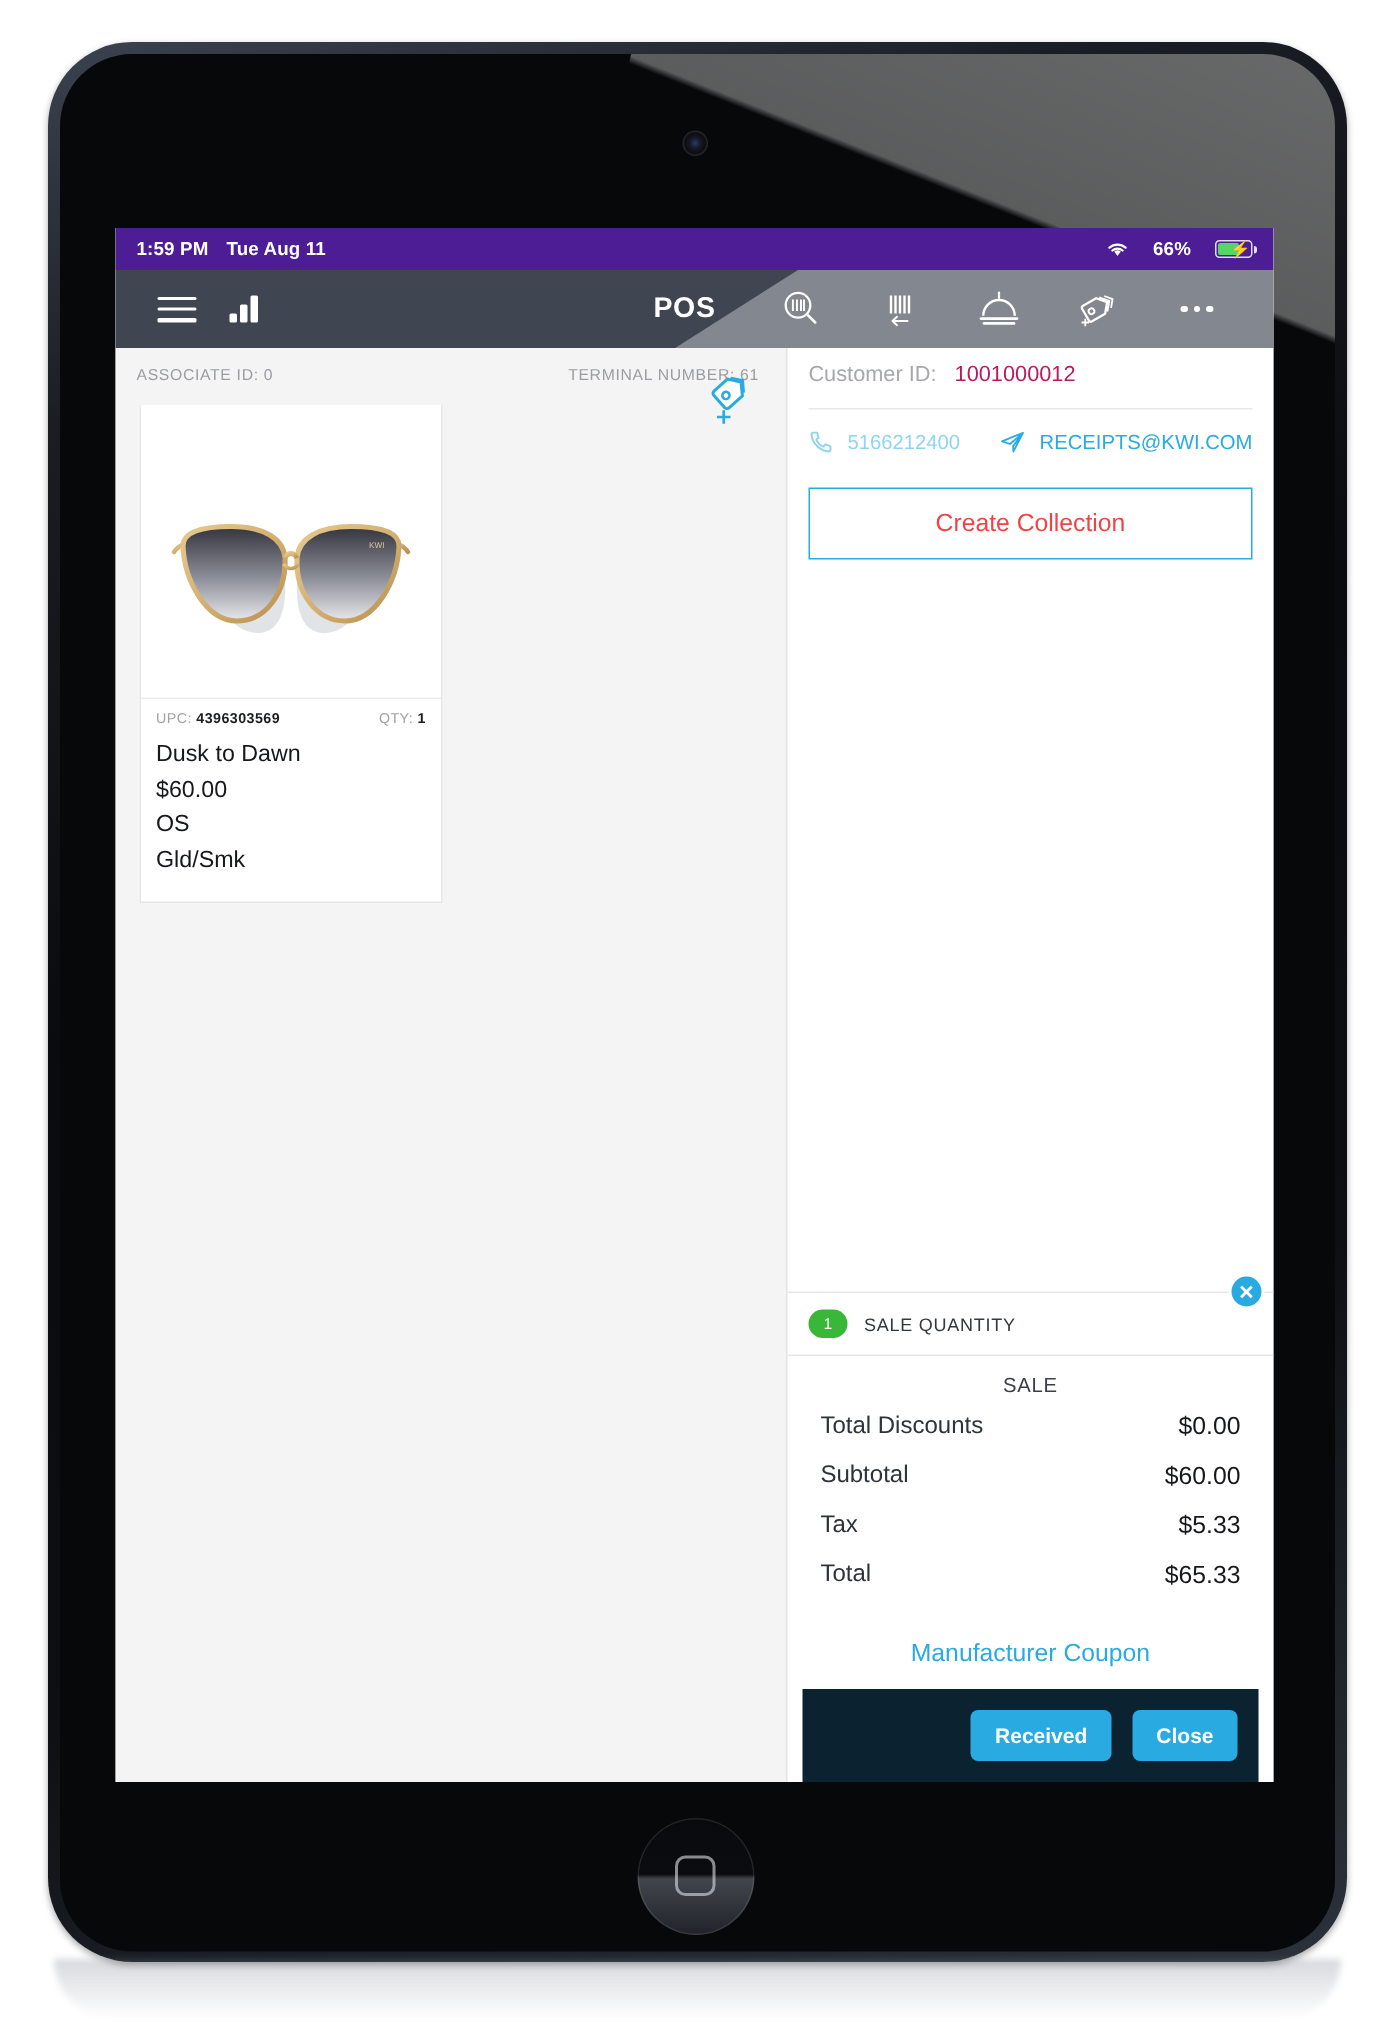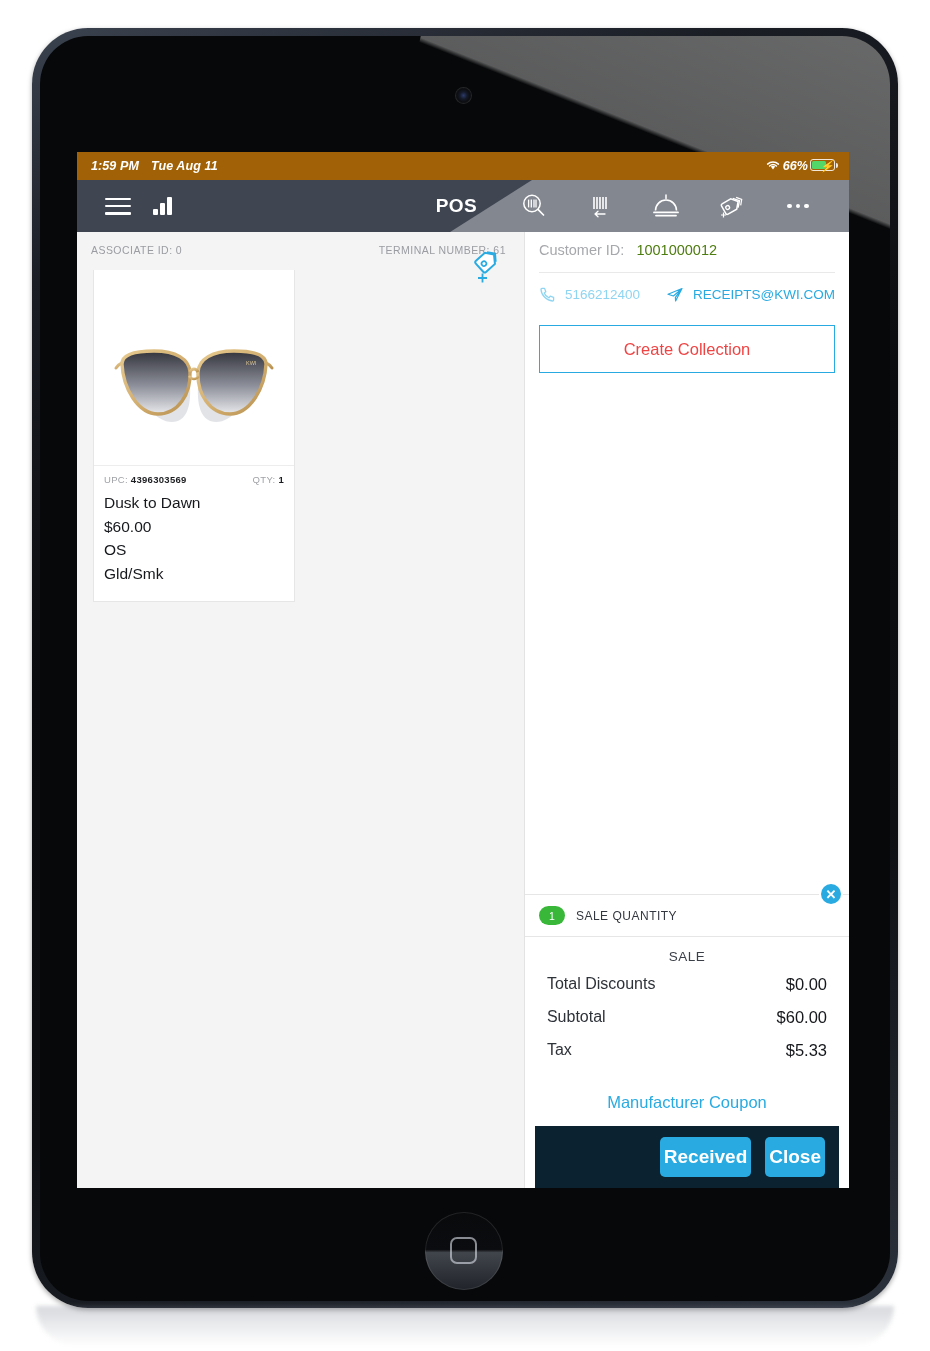--- a/index.html
+++ b/index.html
@@ -63,27 +63,27 @@
 
   
   #screen {
     position:absolute; left:77px; top:152px;
     width:772px; height:1036px;
     background:#ffffff; overflow:hidden;
   }
 
   
   .statusbar{
-    height:28px; background:#a16207; color:#fff;
+    height:28px; background:#4c1d95; color:#fff;
     display:flex; align-items:center; padding:0 14px;
-    font-size:12.5px; font-weight:bold; letter-spacing:.1px;font-style:italic;
+    font-size:12.5px; font-weight:bold; letter-spacing:.1px;
   }
   .sb-time{ margin-right:12px; }
   .sb-date{ font-weight:bold; }
-  .sb-right{ margin-left:auto; display:flex; gap:2px; }
+  .sb-right{ margin-left:auto; display:flex; align-items:center; gap:16px; }
   .wifi-ico{ display:block; }
   .sb-batt-pct{ font-size:12.5px; font-weight:bold; }
   .batt{
     width:25px; height:12px; border:1.4px solid rgba(255,255,255,.85);
     border-radius:3px; position:relative; display:flex; align-items:center; padding:1px;
   }
   .batt::after{ content:""; position:absolute; right:-4px; top:3px; width:2.4px; height:5px;
     background:rgba(255,255,255,.85); border-radius:0 2px 2px 0;}
   .batt-fill{ width:66%; height:100%; background:#53d769; border-radius:1.5px; }
   .bolt{ position:absolute; left:9px; top:-1px; color:#fff; font-size:11px; line-height:14px;}
@@ -135,21 +135,21 @@
   .upc-row{ display:flex; justify-content:space-between; font-size:9.5px; color:#a0a2a6; letter-spacing:.3px; padding-bottom:6px;}
   .upc-row b{ color:#1c1d20; font-size:9.5px;}
   .p-name{ font-size:15.5px; color:#16181c; line-height:1.52; }
   .p-line{ font-size:15.5px; color:#16181c; line-height:1.52; }
 
   
   .cust-head{ display:flex; align-items:center; padding:20px 18px 0 14px; }
   .cust-name{ font-size:19px; color:#41464f; letter-spacing:.6px; margin-left:11px;}
   .chev-r{ margin-left:auto; color:#29abe2; font-size:21px; line-height:1; cursor:pointer;}
   .cust-id{ padding:10px 14px 0 14px; font-size:14.5px; color:#a6a8ac;}
-  .cust-id b{ color:#4d7c0f; font-weight:normal; margin-left:8px;}
+  .cust-id b{ color:#be185d; font-weight:normal; margin-left:8px;}
   .cust-sep{ margin:14px 14px 0 14px; height:1px; background:#e9e9ea;}
   .contact-row{ display:flex; align-items:center; padding:13px 14px 0 14px; }
   .contact-item{ display:flex; align-items:center; gap:9px; color:#29abe2; font-size:13.5px; cursor:pointer;}
   .contact-item.phone{ color:#8fd5f2; }
   .contact-item.mail{ margin-left:26px; }
 
   .create-coll{
     margin:22px 14px 0 14px; height:48px; border:1.6px solid #29abe2; background:#fff;
     display:flex; align-items:center; justify-content:center;
     color:#ef4444; font-size:16.5px; cursor:pointer;
@@ -181,21 +181,21 @@
 
   
   .overlay-pop{
     position:absolute; left:10px; right:10px; bottom:0px; height:62px;
     background:#0b2230; display:flex; align-items:center; justify-content:flex-end;
     gap:14px; padding:0 14px;
   }
   .ov-title{ position:absolute; left:0; right:0; text-align:center; color:#2b3d48; font-size:17px;}
   .ov-btn{
     background:#29abe2; color:#fff; border:none; border-radius:5px;
-    padding:9px 4px; font-size:19px; font-weight:bold; cursor:pointer;
+    padding:9px 16px; font-size:14px; font-weight:bold; cursor:pointer;
     font-family:"Liberation Sans", sans-serif; position:relative; z-index:2;
   }
   .ov-close{
     position:absolute; right:8px; top:-10px; width:20px; height:20px; border-radius:50%;
     background:#29abe2; color:#fff; display:flex; align-items:center; justify-content:center;
     font-size:13px; font-weight:bold; cursor:pointer; z-index:3;
     box-shadow:0 0 0 2px #fff;
   }
 </style>
 </head>
@@ -409,20 +409,24 @@
             <span class="tot-v">$0.00</span>
           </div>
           <div class="tot-row">
             <span class="tot-k">Subtotal</span>
             <span class="tot-v">$60.00</span>
           </div>
           <div class="tot-row">
             <span class="tot-k">Tax</span>
             <span class="tot-v">$5.33</span>
           </div>
+          <div class="tot-row">
+            <span class="tot-k">Total</span>
+            <span class="tot-v">$65.33</span>
+          </div>
 
           <div class="coupon">Manufacturer Coupon</div>
 
           <div class="pay-btn">Pay</div>
           <div class="pay-spacer"></div>
 
           <div class="overlay-pop">
             <span class="ov-title">Pay</span>
             <button class="ov-btn">Received</button>
             <button class="ov-btn">Close</button>

